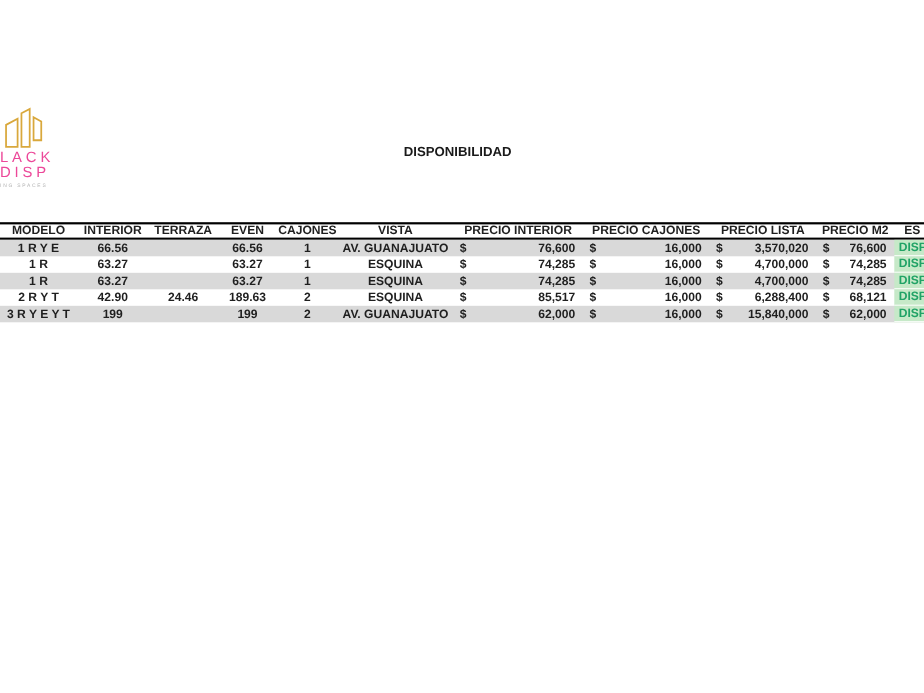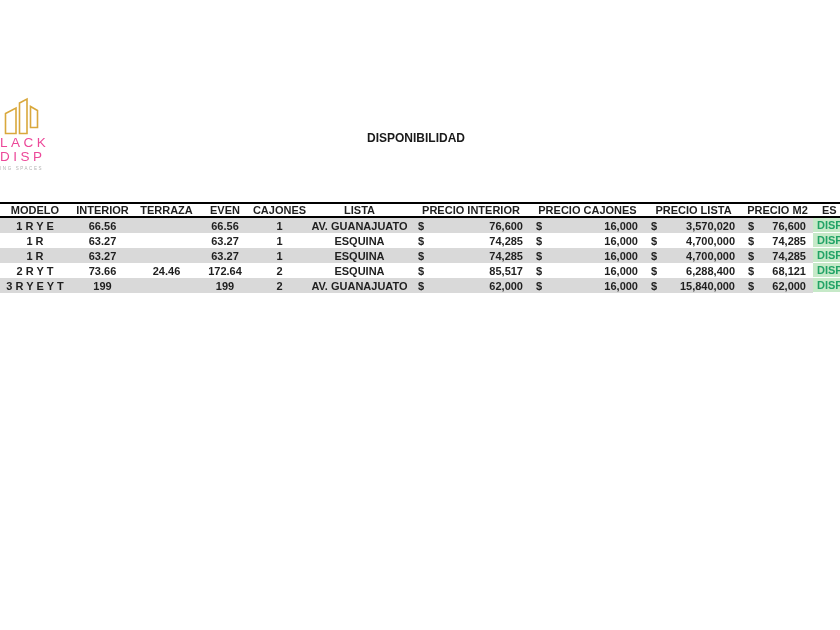--- a/index.html
+++ b/index.html
@@ -54,21 +54,21 @@
 
 <div class="doc-title">DISPONIBILIDAD</div>
 
 <div class="avail-table">
   <div class="thead">
     <div class="th c0">MODELO</div>
     <div class="th c1">INTERIOR</div>
     <div class="th c2">TERRAZA</div>
     <div class="th c3">EVEN</div>
     <div class="th c4">CAJONES</div>
-    <div class="th c5">LISTA</div>
+    <div class="th c5">VISTA</div>
     <div class="th c6">PRECIO INTERIOR</div>
     <div class="th c7">PRECIO CAJONES</div>
     <div class="th c8">PRECIO LISTA</div>
     <div class="th c9">PRECIO M2</div>
     <div class="th c10 status-h">ES</div>
   </div>
   <div class="tbody">
 
     <div class="trow">
       <div class="td c0">1 R Y E</div>
@@ -143,23 +143,23 @@
         </div>
       <div class="td c9 money">
           <span class="cur">$</span>
           <span class="amt">74,285</span>
         </div>
       <div class="td c10 status">DISP</div>
     </div>
 
     <div class="trow">
       <div class="td c0">2 R Y T</div>
-      <div class="td c1">73.66</div>
+      <div class="td c1">42.90</div>
       <div class="td c2">24.46</div>
-      <div class="td c3">172.64</div>
+      <div class="td c3">189.63</div>
       <div class="td c4">2</div>
       <div class="td c5">ESQUINA</div>
       <div class="td c6 money">
           <span class="cur">$</span>
           <span class="amt">85,517</span>
         </div>
       <div class="td c7 money">
           <span class="cur">$</span>
           <span class="amt">16,000</span>
         </div>

